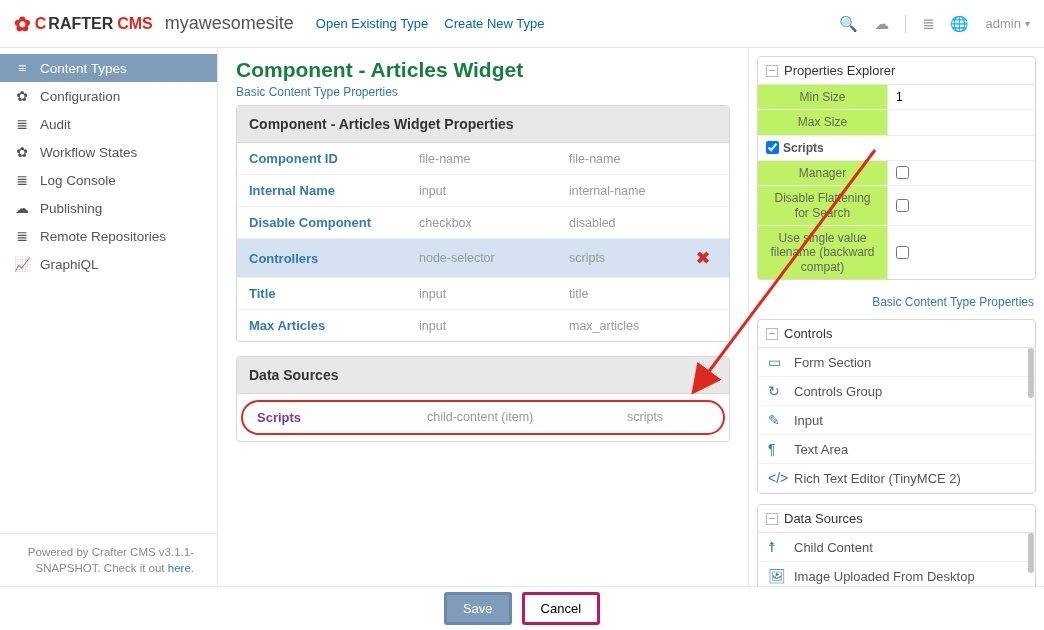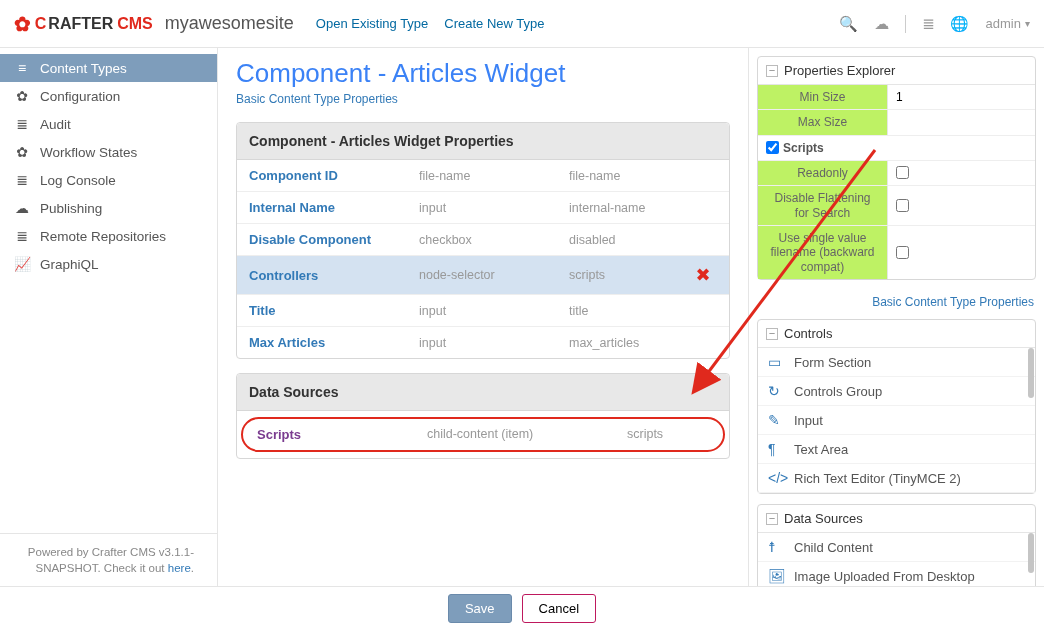--- a/index.html
+++ b/index.html
@@ -39,24 +39,24 @@
     }
     .sidebar-item.active { background: #7e9dbb; color: #fff; }
     .sidebar-item .icn { width: 16px; text-align: center; font-size: 14px; }
     .sidebar-footer {
       position: absolute; bottom: 44px; left: 0; width: 218px;
       padding: 10px 24px 10px 14px; font-size: 11.5px; color: #888; text-align: right; border-top: 1px solid #e5e5e5; line-height:1.4;
     }
     .sidebar-footer a { color: #337ab7; text-decoration: none; }
 
     .main { flex: 1; padding: 10px 18px 0 18px; overflow: hidden; }
-    .main h1 { font-size: 26px; color: #3b82f6; font-weight: 400; margin-bottom: 2px; }
+    .main h1 { font-size: 21px; color: #15803d; font-weight: 700; margin-bottom: 2px; }
     .crumb { font-size: 12px; color: #337ab7; cursor: pointer; }
 
-    .section-table { border: 1px solid #d7d7d7; border-radius: 4px; margin-top: 16px; width: 100%; }
+    .section-table { border: 1px solid #d7d7d7; border-radius: 4px; margin-top: 6px; width: 100%; }
     .section-header {
       background: #e8e8e8; padding: 10px 12px; font-weight: 600; font-size: 14px; color: #333;
       border-bottom: 1px solid #d7d7d7; border-radius: 4px 4px 0 0;
     }
     .prop-row { display: grid; grid-template-columns: 170px 150px 1fr 28px; padding: 8px 12px; border-bottom: 1px solid #eee; align-items: center; }
     .prop-row:last-child { border-bottom: none; }
     .prop-row .name { color: #337ab7; font-weight: 600; cursor: pointer; font-size: 13px; }
     .prop-row .type, .prop-row .field { color: #999; font-size: 12.5px; }
     .prop-row.sel { background: #d4e2f1; }
     .prop-row .del { color: #e0291d; font-size: 18px; cursor: pointer; text-align: center; }
@@ -93,21 +93,21 @@
     .ctrl-item .icn { width: 16px; color: #337ab7; font-size: 14px; }
 
     .scrollbar { position: absolute; right: 0; top: 0; width: 8px; height: 100%; background: transparent; }
     .thumb { position: absolute; right: 1px; width: 6px; background: #c5c5c5; border-radius: 3px; }
 
     .footer {
       height: 44px; position: absolute; bottom: 0; left: 0; right: 0;
       display: flex; align-items: center; justify-content: center; gap: 10px;
       border-top: 1px solid #e5e5e5; background: #fff;
     }
-    .btn { padding: 6px 16px; border-radius: 3px; border: 1px solid #be185d; background: #fff; cursor: pointer; font-size: 13px; }
+    .btn { padding: 6px 16px; border-radius: 3px; border: 3px solid #be185d; background: #fff; cursor: pointer; font-size: 13px; }
     .btn.primary { background: #7e9dbb; color: #fff; border-color: #6a8aab; }
 
     .arrow {
       position: absolute; pointer-events: none; z-index: 50;
     }
   </style>
 </head>
 <body>
 
 <div class="topbar">
@@ -247,21 +247,21 @@
             <input type="text" value="" style="">
           </div>
       </div>
       <div class="kv-row">
         <div class="v">
             <input type="checkbox" checked="" style="">
             <b>Scripts</b>
           </div>
       </div>
       <div class="kv-row">
-        <div class="k">Readonly</div>
+        <div class="k">Manager</div>
         <div class="v">
             <input type="checkbox" style="">
           </div>
       </div>
       <div class="kv-row">
         <div class="k">Disable Flattening for Search</div>
         <div class="v">
             <input type="checkbox" style="">
           </div>
       </div>

